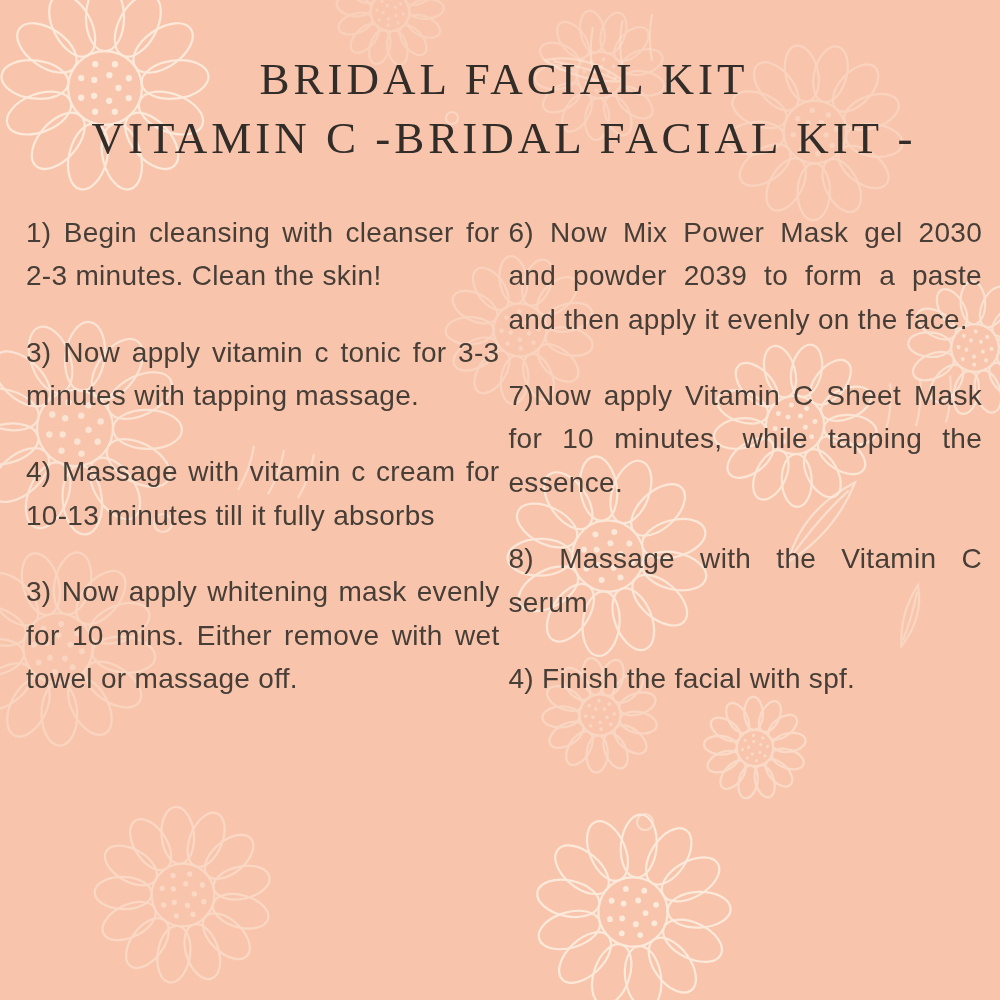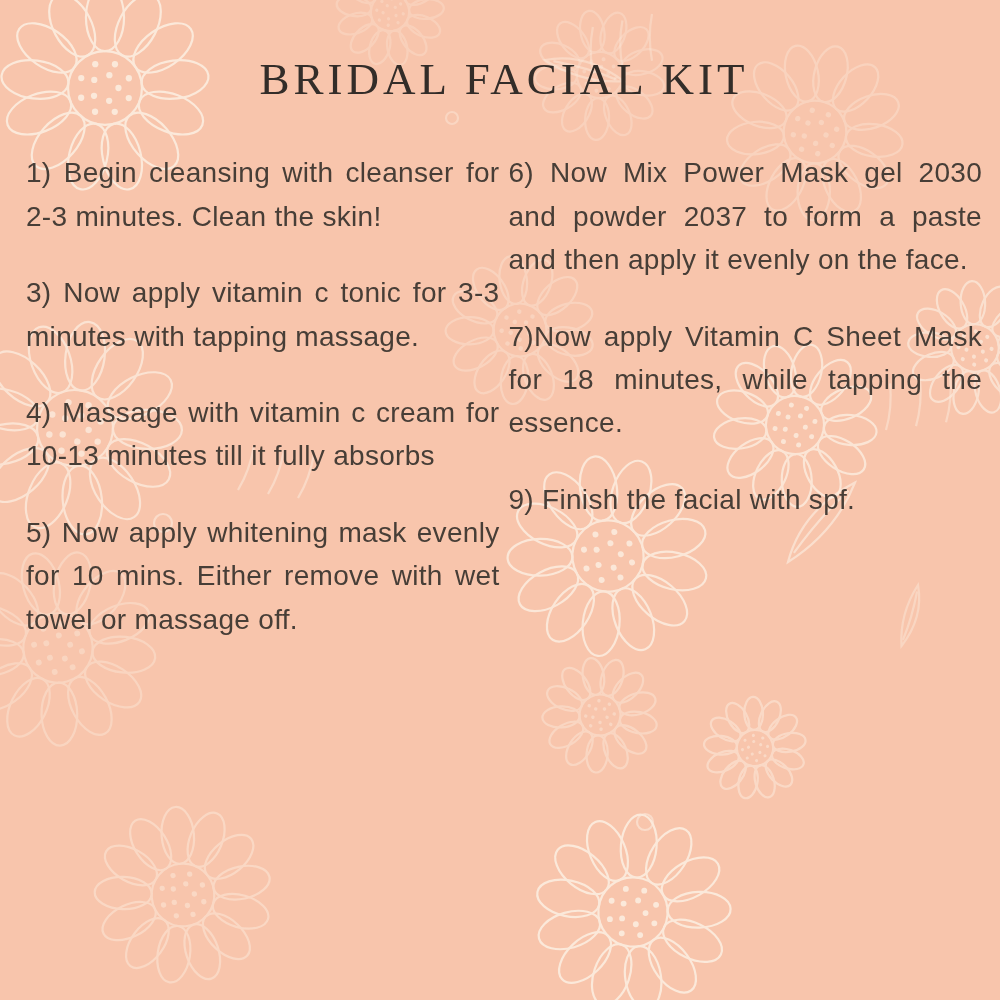--- a/index.html
+++ b/index.html
@@ -480,28 +480,30 @@
     </g>
     <circle cx="163" cy="523" r="9" opacity="0.6" stroke="#fcebdd" fill="none" stroke-width="2.2"></circle>
     <circle cx="645" cy="822" r="8" opacity="0.6" stroke="#fcebdd" fill="none" stroke-width="2.2"></circle>
     <circle cx="452" cy="118" r="6" opacity="0.45" stroke="#fcebdd" fill="none" stroke-width="2.2"></circle>
   </svg>
 
 <div class="content">
   <header>
     <h1>
       <span>BRIDAL FACIAL KIT</span>
+      <span>VITAMIN C -BRIDAL FACIAL KIT -</span>
     </h1>
   </header>
   <main class="cols">
     <section class="col">
       <p class="step">1) Begin cleansing with cleanser for 2-3 minutes. Clean the skin!</p>
       <p class="step">3) Now apply vitamin c tonic for 3-3 minutes with tapping massage.</p>
       <p class="step">4) Massage with vitamin c cream for 10-13 minutes till it fully absorbs</p>
-      <p class="step">5) Now apply whitening mask evenly for 10 mins. Either remove with wet towel or massage off.</p>
+      <p class="step">3) Now apply whitening mask evenly for 10 mins. Either remove with wet towel or massage off.</p>
     </section>
     <section class="col">
-      <p class="step">6) Now Mix Power Mask gel 2030 and powder 2037 to form a paste and then apply it evenly on the face.</p>
-      <p class="step">7)Now apply Vitamin C Sheet Mask for 18 minutes, while tapping the essence.</p>
-      <p class="step">9) Finish the facial with spf.</p>
+      <p class="step">6) Now Mix Power Mask gel 2030 and powder 2039 to form a paste and then apply it evenly on the face.</p>
+      <p class="step">7)Now apply Vitamin C Sheet Mask for 10 minutes, while tapping the essence.</p>
+      <p class="step">8) Massage with the Vitamin C serum</p>
+      <p class="step">4) Finish the facial with spf.</p>
     </section>
   </main>
 </div>
 
 </body></html>

